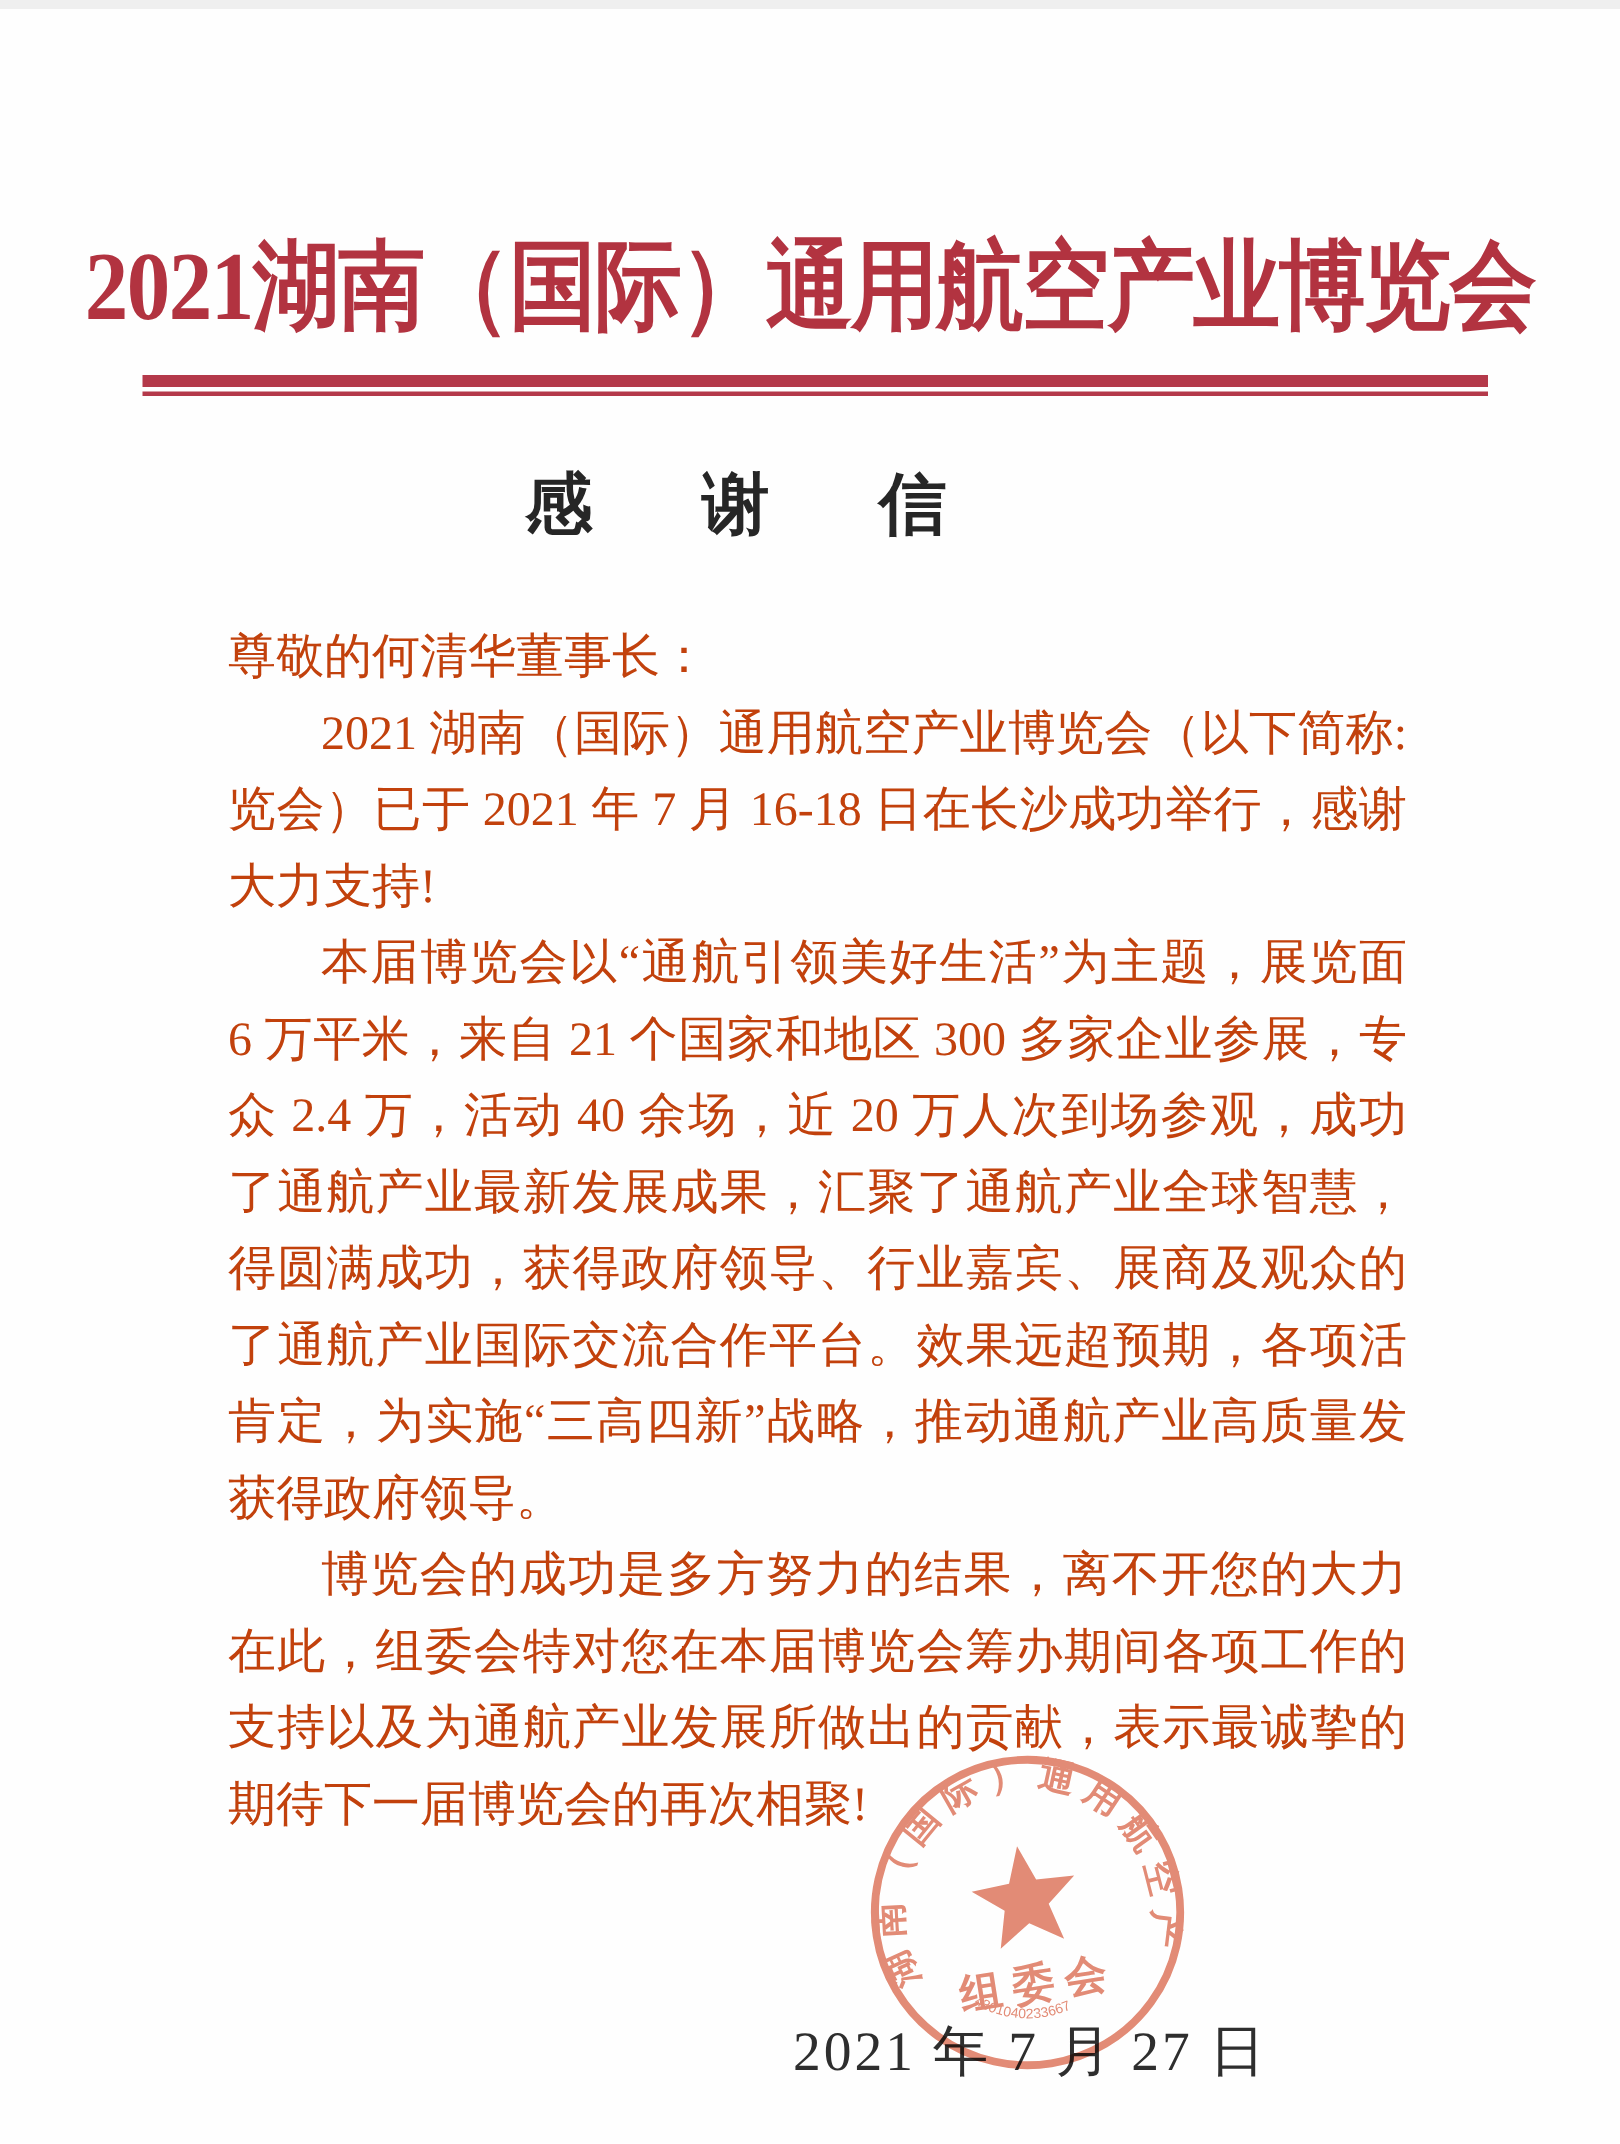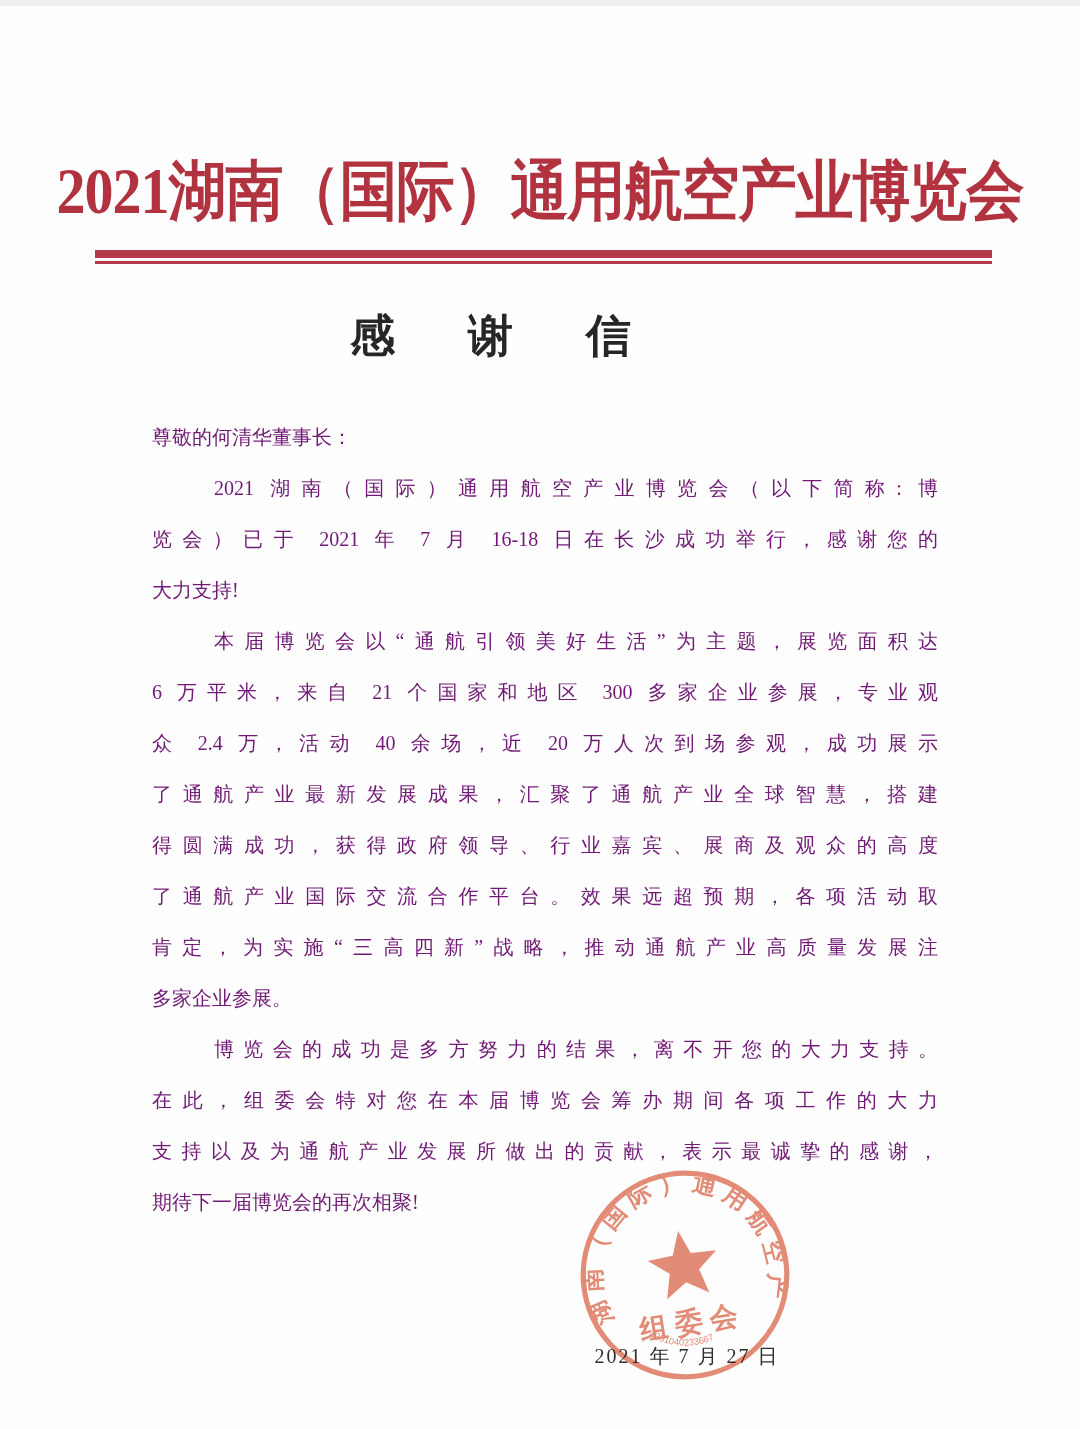--- a/index.html
+++ b/index.html
@@ -34,22 +34,22 @@
     position:absolute;top:306px;left:0;width:995px;
     text-align:center;
     color:#262626;
     font-size:45px;
     font-weight:bold;
     letter-spacing:14px;
     white-space:nowrap;
   }
   .body-text{
     position:absolute;top:412px;left:152px;width:786px;
-    color:#701a75;
-    font-size:20px;
+    color:#c2410c;
+    font-size:32px;
   }
   .line{
     height:51px;
     line-height:51px;
     white-space:nowrap;
   }
   .line.fill{
     text-align:justify;
     text-align-last:justify;
     white-space:normal;
@@ -63,21 +63,21 @@
     text-align:right;
     color:#2e2e2e;
     font-size:28px;
     white-space:nowrap;
     z-index:2;
   }
   .letter-date{
     position:absolute;top:1343px;left:350px;width:674px;
     text-align:center;
     color:#2e2e2e;
-    font-size:20px;
+    font-size:37px;
     letter-spacing:2px;
     white-space:nowrap;
     z-index:2;
   }
   .seal{
     position:absolute;top:1168px;left:578px;
     width:214px;height:214px;
     transform:rotate(-9deg);
     opacity:0.82;
     mix-blend-mode:multiply;
@@ -107,21 +107,21 @@
     <div class="line fill indent">2021 湖南（国际）通用航空产业博览会（以下简称: 博</div>
     <div class="line fill">览会）已于 2021 年 7 月 16-18 日在长沙成功举行，感谢您的</div>
     <div class="line">大力支持!</div>
     <div class="line fill indent">本届博览会以“通航引领美好生活”为主题，展览面积达</div>
     <div class="line fill">6 万平米，来自 21 个国家和地区 300 多家企业参展，专业观</div>
     <div class="line fill">众 2.4 万，活动 40 余场，近 20 万人次到场参观，成功展示</div>
     <div class="line fill">了通航产业最新发展成果，汇聚了通航产业全球智慧，搭建</div>
     <div class="line fill">得圆满成功，获得政府领导、行业嘉宾、展商及观众的高度</div>
     <div class="line fill">了通航产业国际交流合作平台。效果远超预期，各项活动取</div>
     <div class="line fill">肯定，为实施“三高四新”战略，推动通航产业高质量发展注</div>
-    <div class="line">多家企业参展。</div>
+    <div class="line">获得政府领导。</div>
     <div class="line fill indent">博览会的成功是多方努力的结果，离不开您的大力支持。</div>
     <div class="line fill">在此，组委会特对您在本届博览会筹办期间各项工作的大力</div>
     <div class="line fill">支持以及为通航产业发展所做出的贡献，表示最诚挚的感谢，</div>
     <div class="line">期待下一届博览会的再次相聚!</div>
   </div>
 
 
   <div class="letter-date">2021 年 7 月 27 日</div>
 
   <svg class="seal" viewBox="0 0 206 206">

